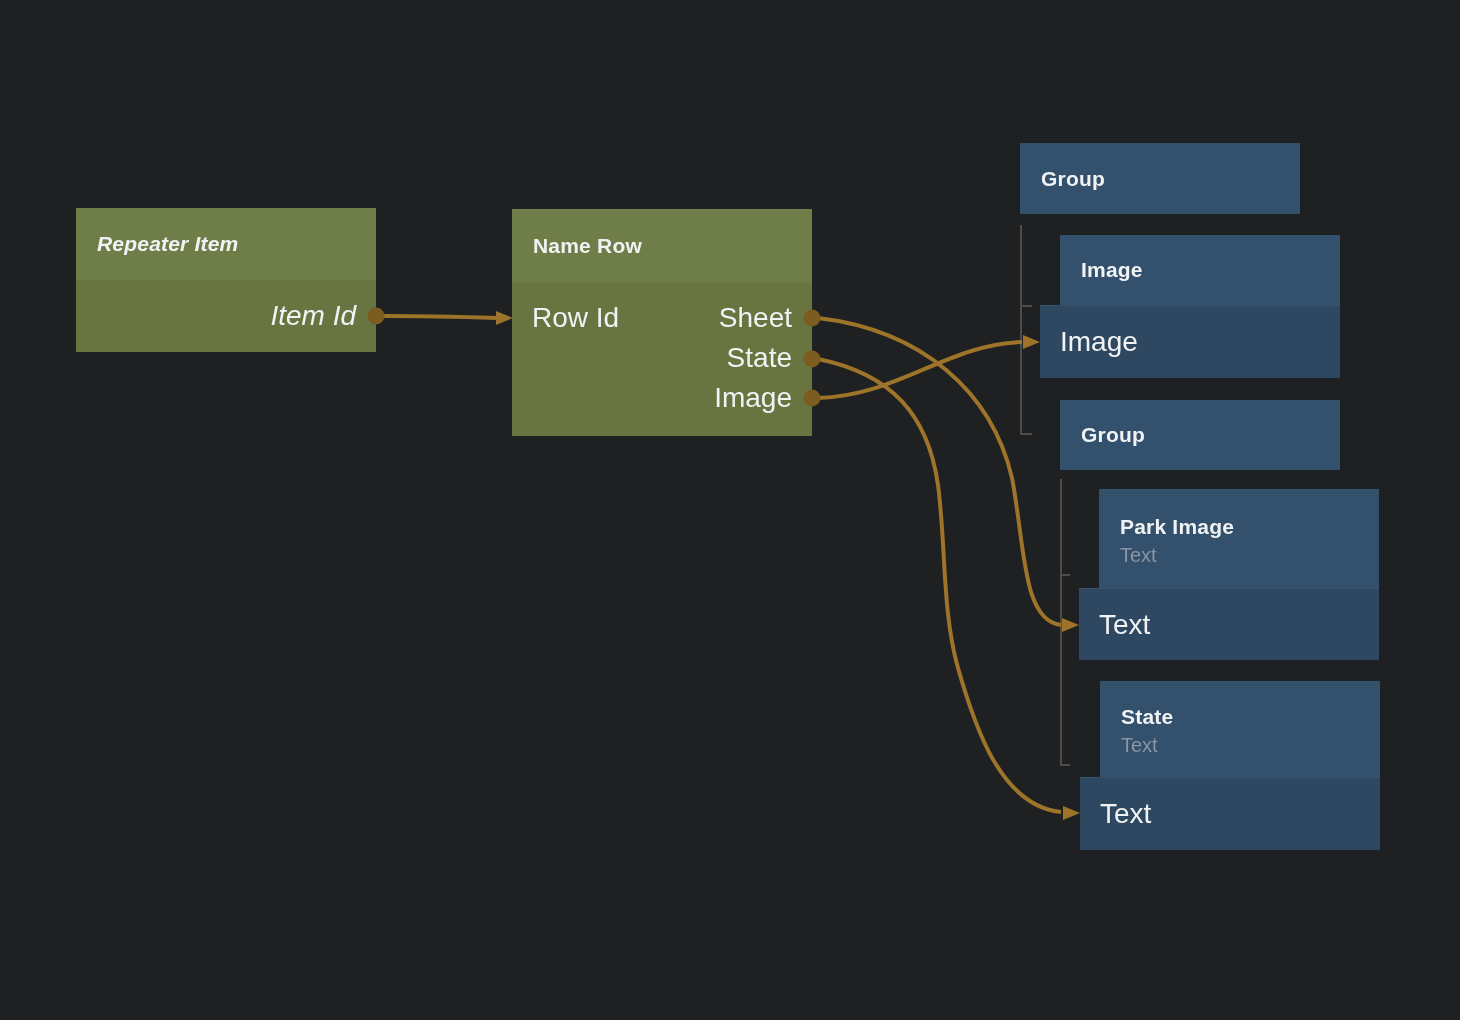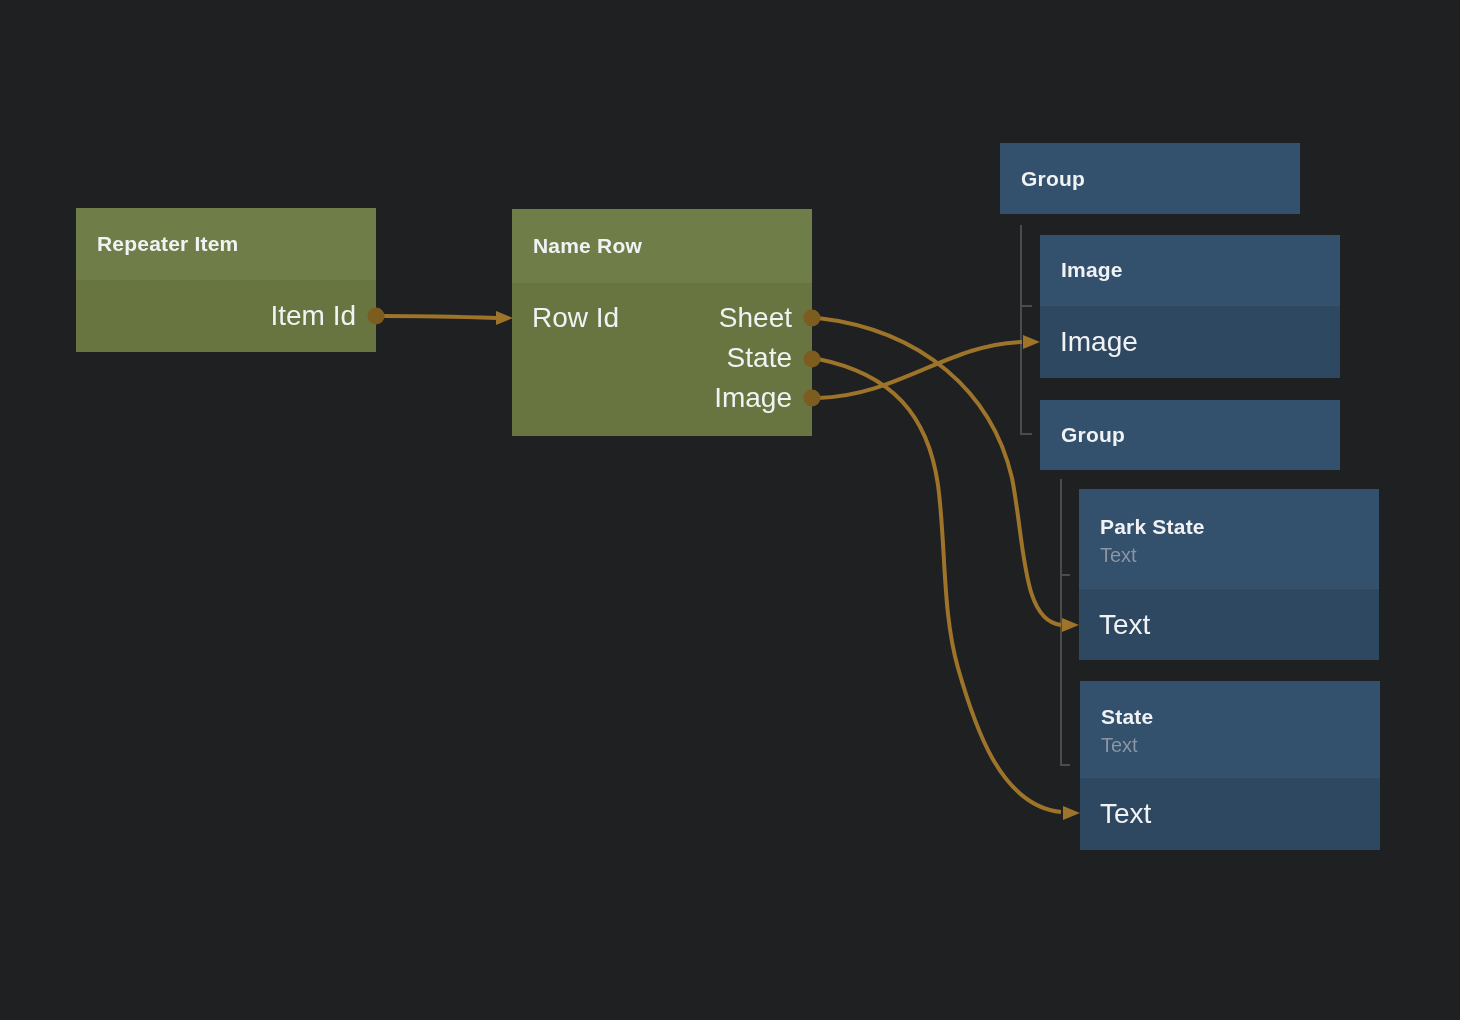--- a/index.html
+++ b/index.html
@@ -31,21 +31,21 @@
   .node-title{
     font-size:21px;font-weight:600;color:var(--title-text);
     letter-spacing:.2px;white-space:nowrap;
   }
   .node-subtitle{
     font-size:20px;font-weight:400;color:var(--subtitle-text);
     margin-top:5px;white-space:nowrap;
   }
   .green .node-header{background:var(--green-header);}
   .green .node-body{background:var(--green-body);}
-  .blue  .node-header{background:var(--blue-header);}
+  .blue  .node-header{background:var(--blue-header);margin-left:20px;}
   .blue  .node-body{background:var(--blue-body);}
   .blue  .node-body{border-top:1px solid rgba(255,255,255,0.06);}
 
   .port-row{
     display:flex;align-items:center;justify-content:space-between;
     height:40px;padding-left:20px;padding-right:20px;
   }
   .port-row.single{height:100%;}
   .port-label{
     font-size:28px;font-weight:400;color:var(--title-text);white-space:nowrap;
@@ -56,21 +56,21 @@
   .wire{stroke:var(--connector);stroke-width:4;fill:none;}
   .tree{stroke:var(--tree-line);stroke-width:2;fill:none;}
   .arrow{fill:var(--connector);stroke:none;}
   .dot{fill:var(--port-dot);stroke:none;}
 </style>
 </head>
 <body>
 
 <div id="canvas">
 
-  <div class="node green" style="left:76px;top:208px;width:300px;height:144px;">
+  <div class="node green" style="left:76px;top:208px;width:300px;height:144px;font-style:italic;">
     <div class="node-header" style="height:72px;">
       <div class="node-title">Repeater Item</div>
     </div>
     <div class="node-body" style="height:72px;">
       <div class="port-row single">
         <span class="port-label right">Item Id</span>
       </div>
     </div>
   </div>
 
@@ -110,21 +110,21 @@
   </div>
 
   <div class="node blue" style="left:1040px;top:400px;width:300px;height:70px;">
     <div class="node-header" style="height:70px;">
       <div class="node-title">Group</div>
     </div>
   </div>
 
   <div class="node blue" style="left:1079px;top:489px;width:300px;height:171px;">
     <div class="node-header" style="height:99px;padding-top:4px;">
-      <div class="node-title">Park State</div>
+      <div class="node-title">Park Image</div>
       <div class="node-subtitle">Text</div>
     </div>
     <div class="node-body" style="height:72px;">
       <div class="port-row single">
         <span class="port-label">Text</span>
       </div>
     </div>
   </div>
 
   <div class="node blue" style="left:1080px;top:681px;width:300px;height:169px;">

